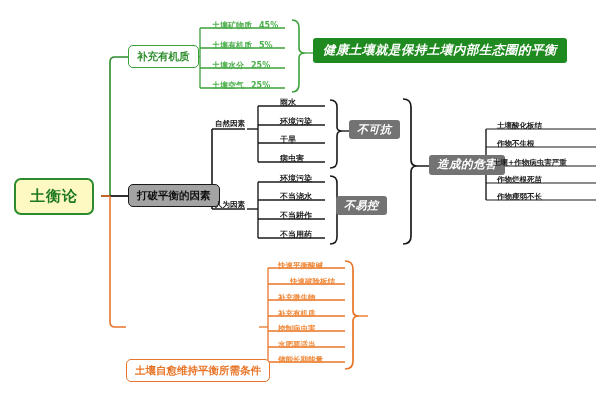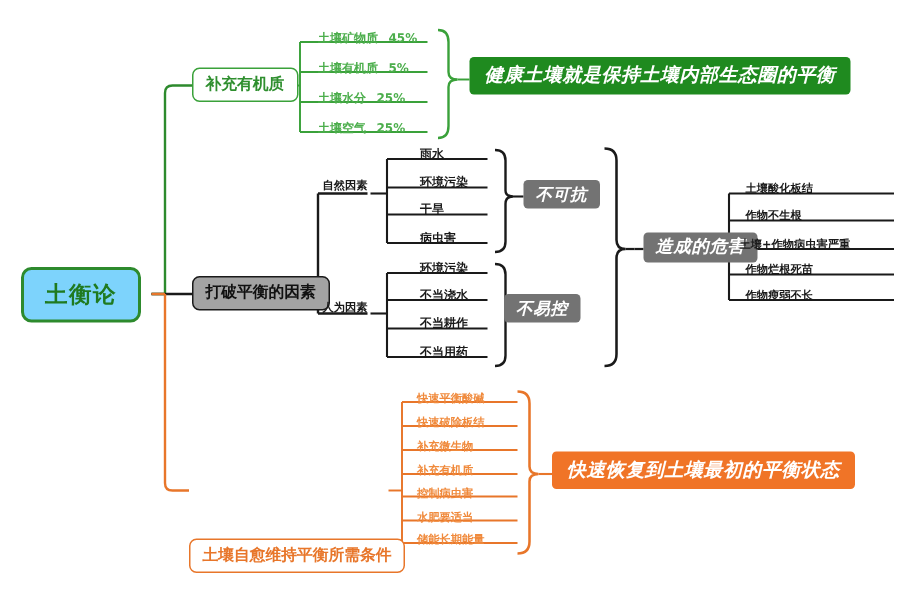--- a/index.html
+++ b/index.html
@@ -26,21 +26,21 @@
     line-height: 1;
     display: flex;
     align-items: center;
     justify-content: flex-end;
   }
 
   
   .root {
     border: 2px solid #2d8a2d;
     border-radius: 7px;
-    background: #7dd3fc;
+    background: #fef9c3;
     color: #1f7a1f;
     font-weight: bold;
     font-size: 15px;
     padding: 9px 14px;
     letter-spacing: 1px;
   }
 
   
   .green-box {
     border: 1.4px solid #3aa13a;
@@ -258,22 +258,21 @@
 
   <div class="node harm-leaf" style="left:495px; top:121px;">土壤酸化板结</div>
   <div class="node harm-leaf" style="left:495px; top:139px;">作物不生根</div>
   <div class="node harm-leaf" style="left:491px; top:158px;">土壤+作物病虫害严重</div>
   <div class="node harm-leaf" style="left:495px; top:175px;">作物烂根死苗</div>
   <div class="node harm-leaf" style="left:495px; top:192px;">作物瘦弱不长</div>
 
   <div class="node orange-box" style="left:126px; top:315px;margin-top:44px;">土壤自愈维持平衡所需条件</div>
 
   <div class="node orange-leaf" style="left:276px; top:261px;">快速平衡酸碱</div>
-  <div class="node orange-leaf" style="left:276px; top:277px;">快速破除板结</div>
+  <div class="node orange-leaf" style="left:288px; top:277px;">快速破除板结</div>
   <div class="node orange-leaf" style="left:276px; top:293px;">补充微生物</div>
   <div class="node orange-leaf" style="left:276px; top:309px;">补充有机质</div>
   <div class="node orange-leaf" style="left:276px; top:324px;">控制病虫害</div>
   <div class="node orange-leaf" style="left:276px; top:340px;">水肥要适当</div>
   <div class="node orange-leaf" style="left:276px; top:355px;">储能长期能量</div>
 
-  <div class="node orange-callout" style="left:368px; top:301px;">快速恢复到土壤最初的平衡状态</div>
 
 </div>
 
 </body></html>

